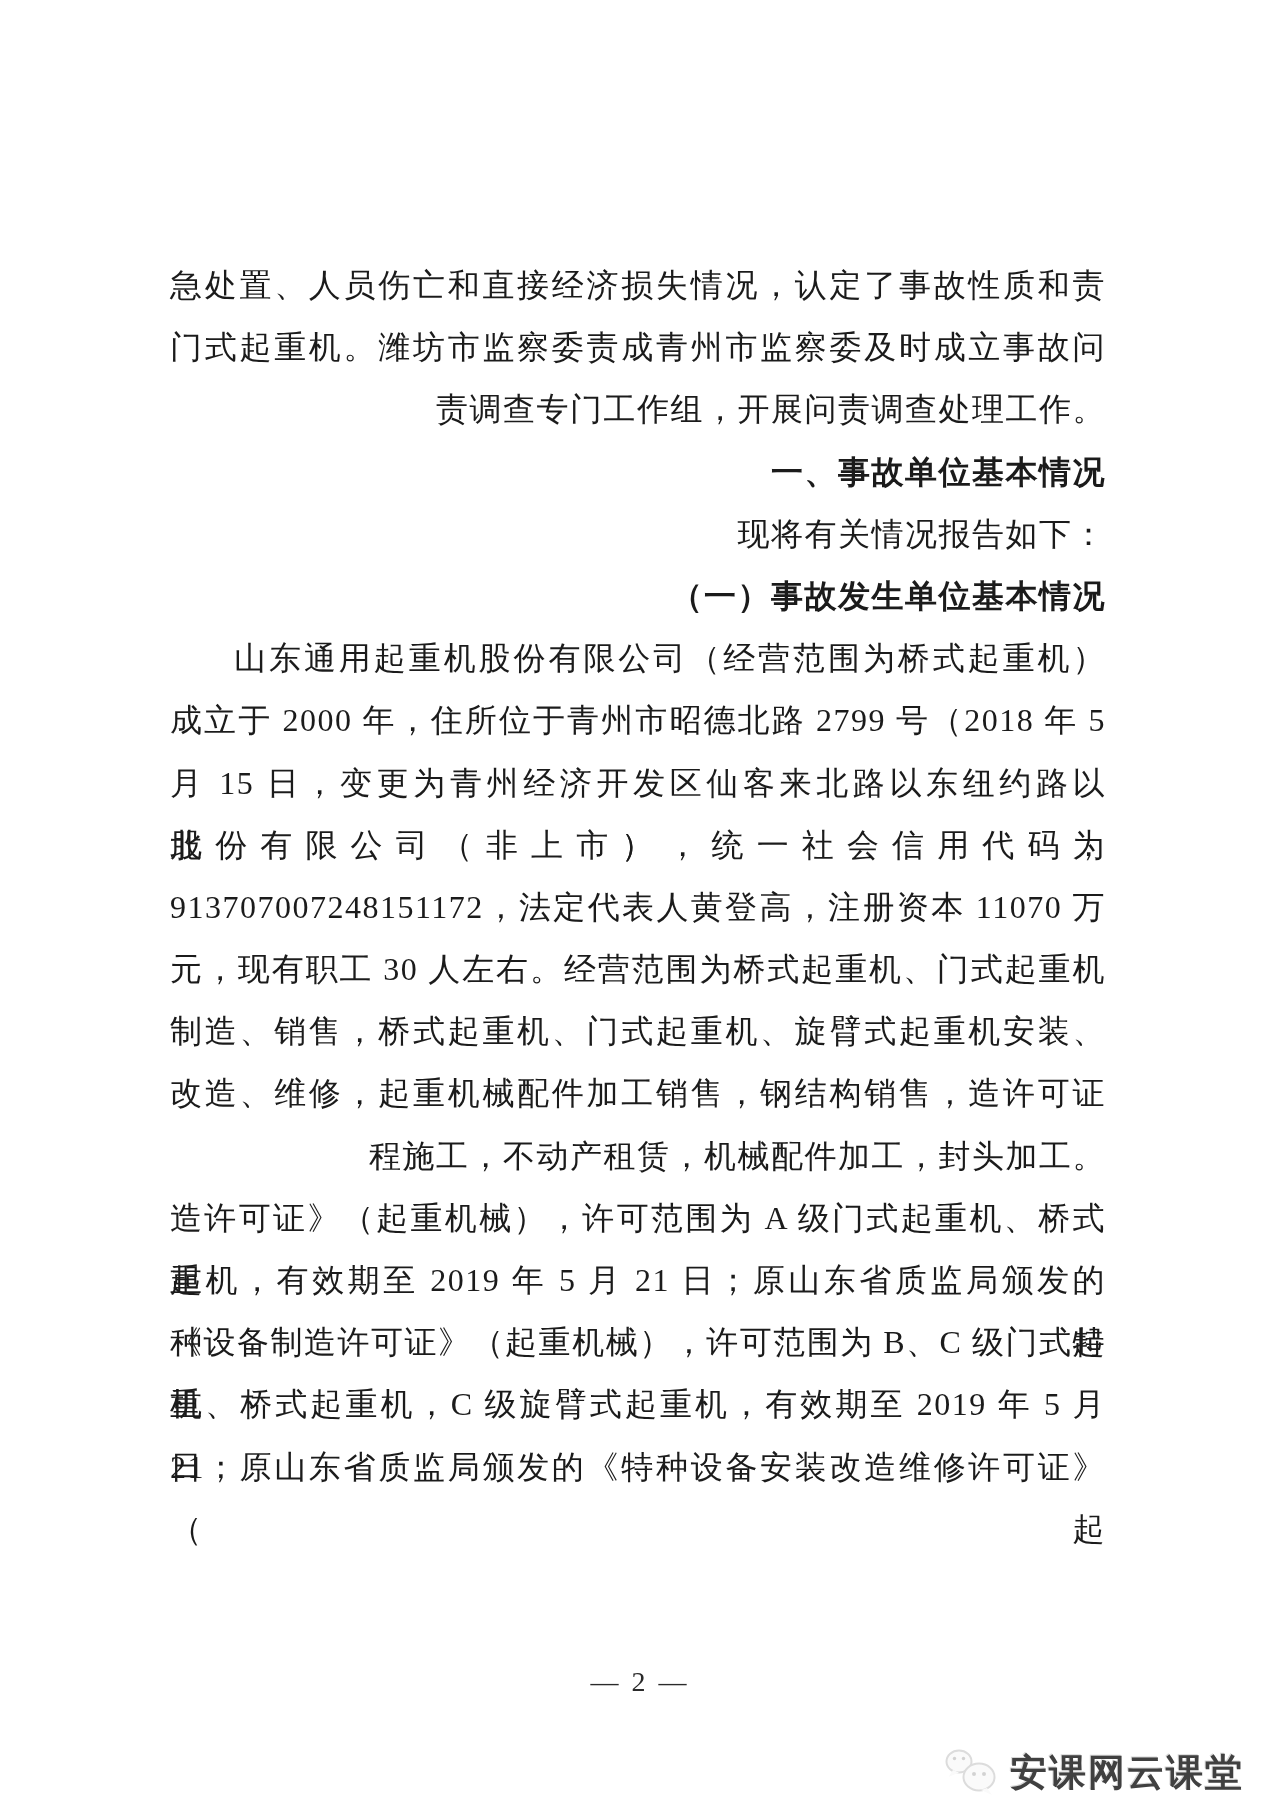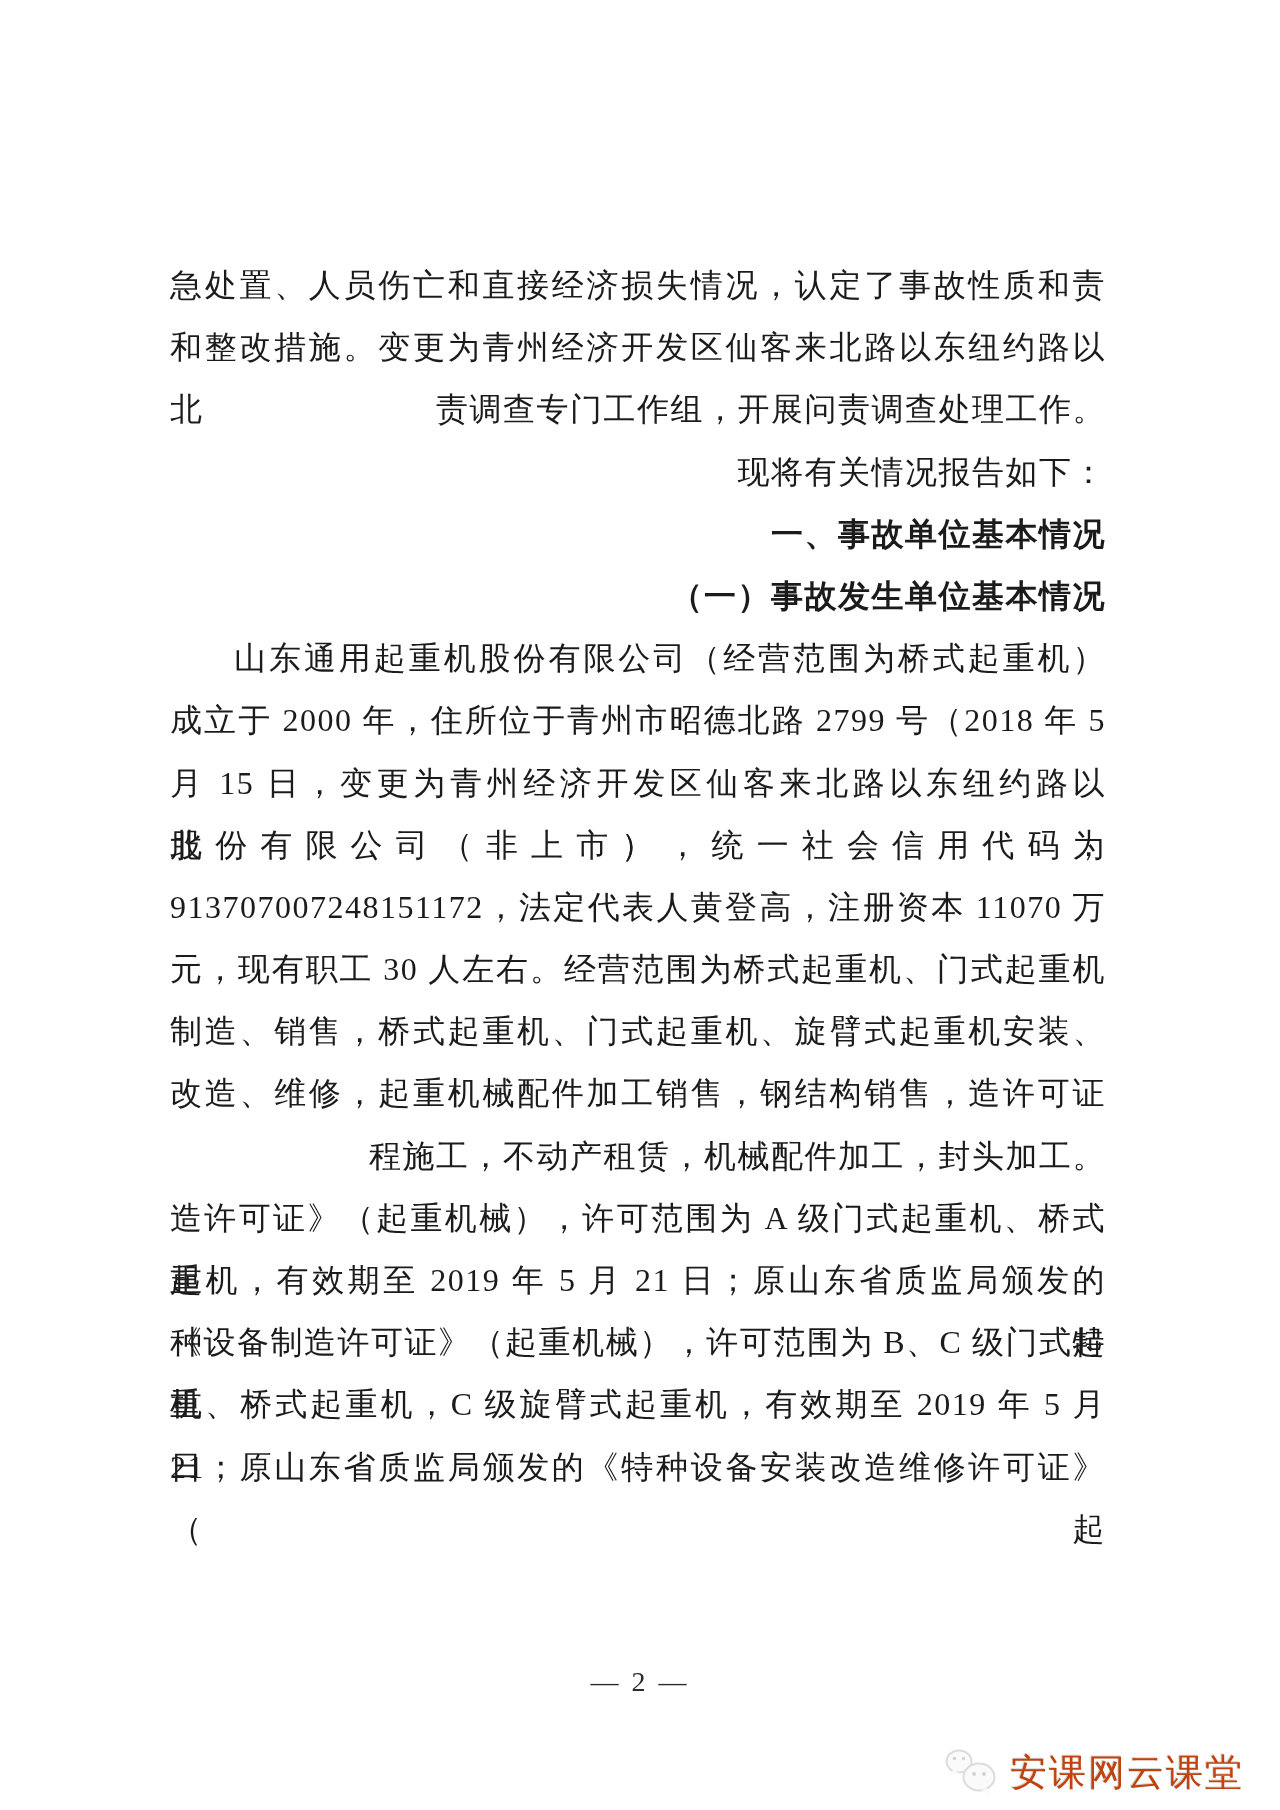--- a/index.html
+++ b/index.html
@@ -63,37 +63,37 @@
     gap: 8px;
     user-select: none;
   }
   .wm-icon {
     display: inline-flex;
     align-items: center;
   }
   .wm-text {
     font-family: "Liberation Sans", "DejaVu Sans", sans-serif;
     font-size: 37px;
-    font-weight: 400;
+    font-weight: 700;
     letter-spacing: 2px;
-    color: #c2410c;
+    color: #404040;
     text-shadow: -1px -1px 0 #d6d6d6, 1.5px 1.5px 0 #ffffff;
   }
 </style>
 </head>
 <body>
 
 <div class="page">
 
   <div class="text-block">
       <div class="line justify">急处置、人员伤亡和直接经济损失情况，认定了事故性质和责</div>
-      <div class="line justify">和整改措施。变更为青州经济开发区仙客来北路以东纽约路以北</div>
+      <div class="line justify">门式起重机。潍坊市监察委责成青州市监察委及时成立事故问</div>
       <div class="line">责调查专门工作组，开展问责调查处理工作。</div>
+      <div class="line indent heading1">一、事故单位基本情况</div>
       <div class="line indent">现将有关情况报告如下：</div>
-      <div class="line indent heading1">一、事故单位基本情况</div>
       <div class="line indent heading2">（一）事故发生单位基本情况</div>
       <div class="line indent justify">山东通用起重机股份有限公司（经营范围为桥式起重机）</div>
       <div class="line justify">成立于 2000 年，住所位于青州市昭德北路 2799 号（2018 年 5</div>
       <div class="line justify">月 15 日，变更为青州经济开发区仙客来北路以东纽约路以北），</div>
       <div class="line justify">股份有限公司（非上市），统一社会信用代码为</div>
       <div class="line justify">913707007248151172，法定代表人黄登高，注册资本 11070 万</div>
       <div class="line justify">元，现有职工 30 人左右。经营范围为桥式起重机、门式起重机</div>
       <div class="line justify">制造、销售，桥式起重机、门式起重机、旋臂式起重机安装、</div>
       <div class="line justify">改造、维修，起重机械配件加工销售，钢结构销售，造许可证</div>
       <div class="line">程施工，不动产租赁，机械配件加工，封头加工。</div>

